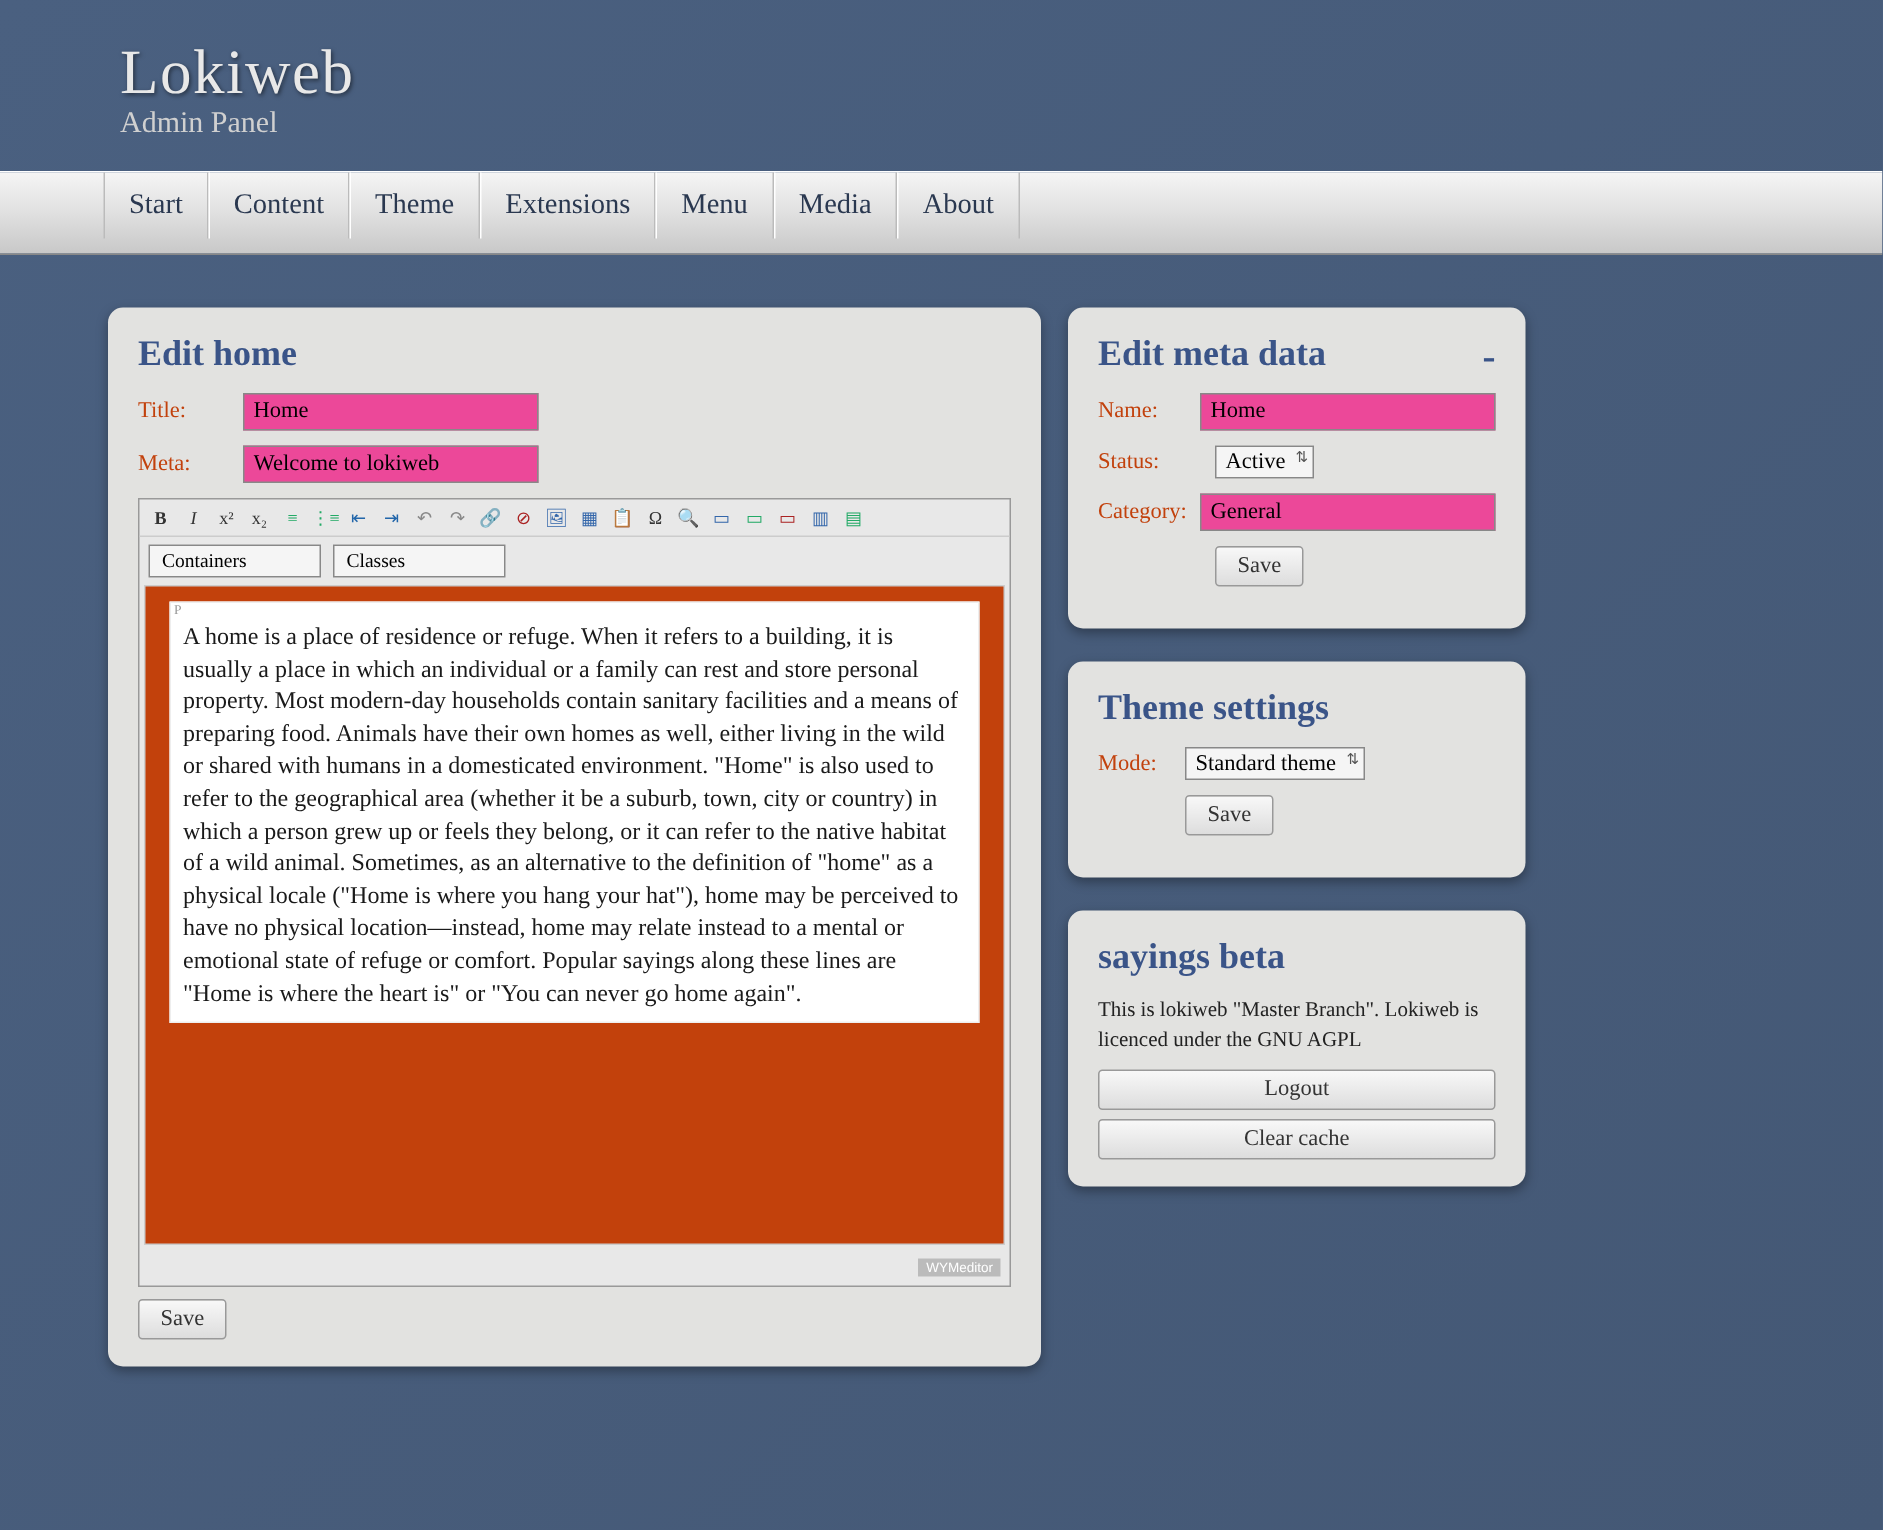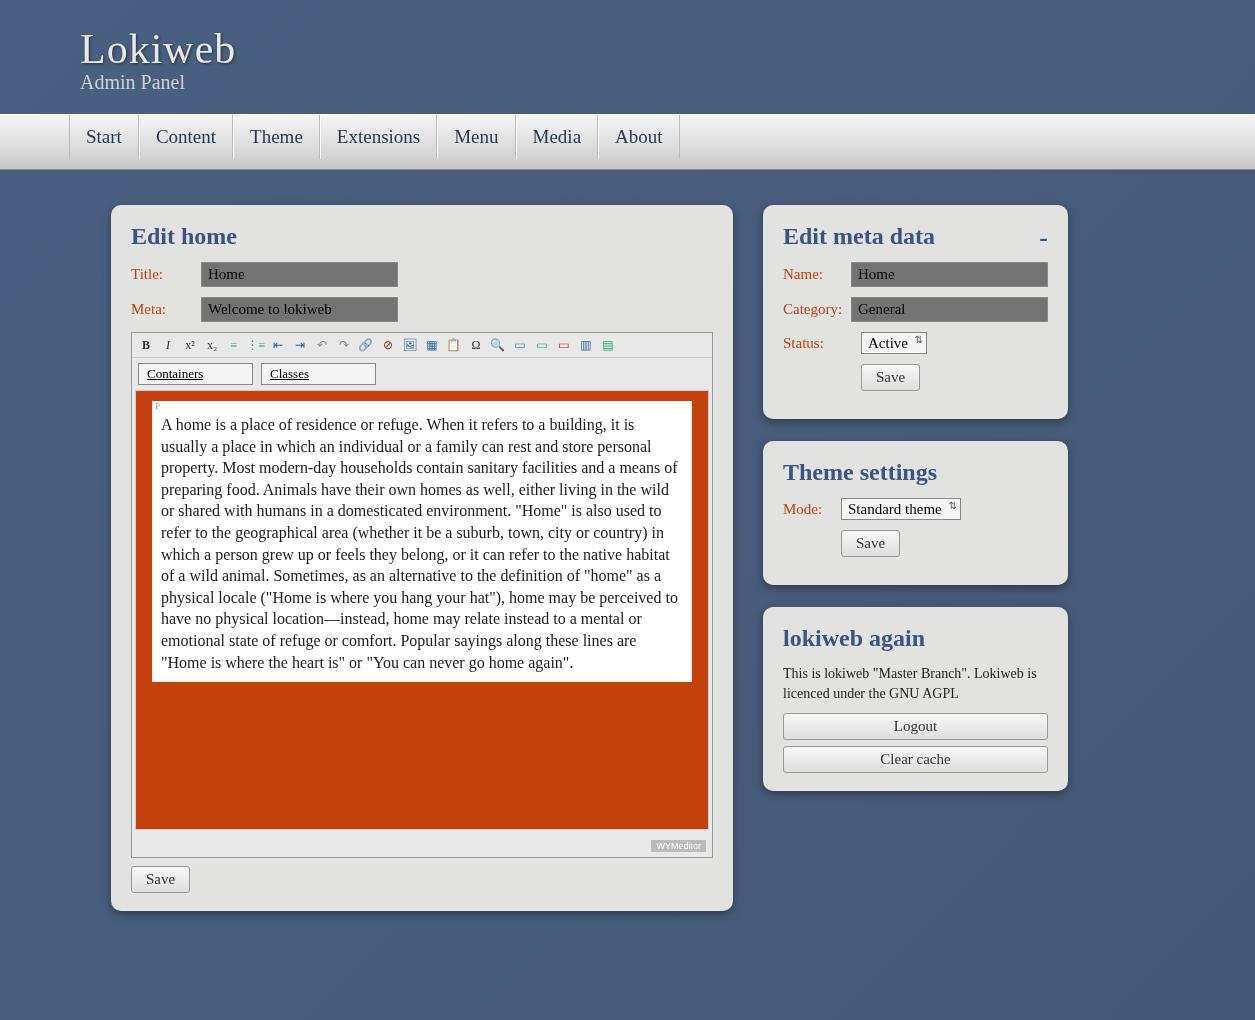--- a/index.html
+++ b/index.html
@@ -37,22 +37,22 @@
   padding: 11px 16px;
   color: #2a3850;
   font-size: 19px;
   cursor: pointer;
   border-right: 1px solid #bbb;
   border-left: 1px solid #fff;
 }
 .navbar .nav-item:first-child { border-left: 1px solid #bbb; }
 .content-wrap {
   display: flex;
-  gap: 30px;
-  padding: 35px 80px 40px 111px;
+  gap: 18px;
+  padding: 35px 80px 40px 72px;
   align-items: flex-start;
 }
 .panel {
   background: #e2e2e0;
   border-radius: 10px;
   padding: 18px 20px;
   box-shadow: 0 3px 8px rgba(0,0,0,0.35);
 }
 .main-panel { width: 622px; }
 .side-col { width: 305px; display: flex; flex-direction: column; gap: 22px; }
@@ -75,21 +75,21 @@
   gap: 8px;
 }
 .form-row label {
   width: 62px;
   color: #c2410c;
   font-size: 15px;
 }
 .side-col .form-row label { width: 70px; }
 .form-row input[type="text"] {
   border: 1px solid #888;
-  background: #737373;
+  background: #ec4899;
   padding: 3px 6px;
   font-size: 15px;
   font-family: inherit;
   width: 197px;
 }
 .form-row select {
   border: 1px solid #888;
   background: #f5f5f5;
   padding: 2px 18px 2px 6px;
   font-size: 15px;
@@ -140,21 +140,20 @@
   align-items: center;
   justify-content: center;
   font-size: 12px;
   cursor: pointer;
   color: #333;
 }
 .editor-tabs {
   padding: 5px 6px;
   display: flex;
   gap: 8px;
-  text-decoration: underline;
 }
 .editor-tab {
   border: 1px solid #888;
   background: #f5f5f5;
   padding: 2px 8px;
   font-size: 13px;
   width: 115px;
   cursor: pointer;
 }
 .editor-canvas {
@@ -285,32 +284,32 @@
     <div class="panel">
       <h2>
         <span>Edit meta data</span>
         <span class="collapse">-</span>
       </h2>
       <div class="form-row">
         <label>Name:</label>
         <input type="text" value="Home" style="">
       </div>
       <div class="form-row">
-        <label>Category:</label>
-        <input type="text" value="General" style="">
-      </div>
-      <div class="form-row">
         <label>Status:</label>
         <span class="select-wrap">
           <select>
             <option>Active</option>
           </select>
         </span>
       </div>
       <div class="form-row">
+        <label>Category:</label>
+        <input type="text" value="General" style="">
+      </div>
+      <div class="form-row">
         <label></label>
         <button class="btn">Save</button>
       </div>
     </div>
 
     <div class="panel">
       <h2>Theme settings</h2>
       <div class="form-row">
         <label style="width:50px">Mode:</label>
         <span class="select-wrap">
@@ -319,21 +318,21 @@
           </select>
         </span>
       </div>
       <div class="form-row">
         <label style="width:50px"></label>
         <button class="btn">Save</button>
       </div>
     </div>
 
     <div class="panel">
-      <h2>lokiweb again</h2>
+      <h2>sayings beta</h2>
       <p class="side-text">This is lokiweb "Master Branch". Lokiweb is licenced under the GNU AGPL</p>
       <div class="side-btns">
         <button class="btn">Logout</button>
         <button class="btn">Clear cache</button>
       </div>
     </div>
   </div>
 
 </div>
 

